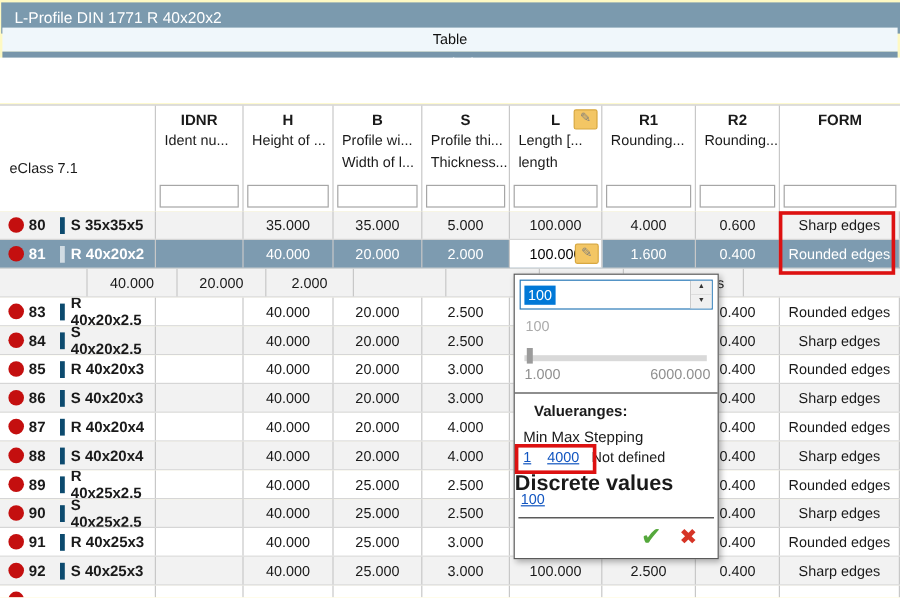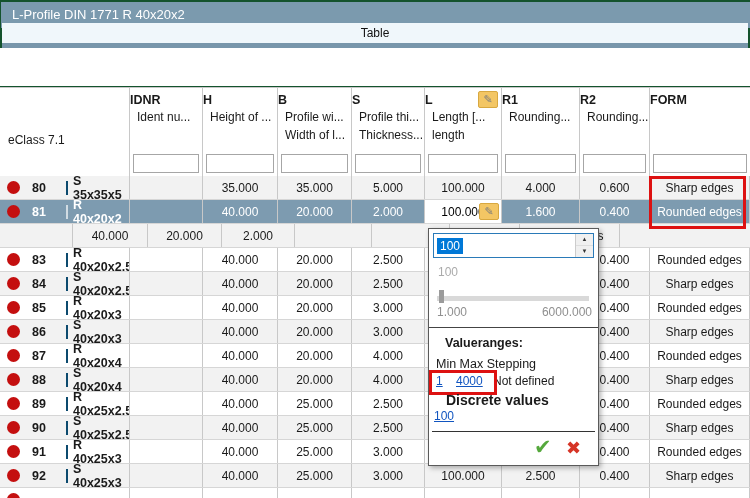--- a/index.html
+++ b/index.html
@@ -1,16 +1,16 @@
 <!DOCTYPE html>
 <html><head>
 <meta charset="utf-8">
 <style>
   html,body{margin:0;padding:0;background:#fff;}
-  .app{position:relative;width:750px;height:498px;overflow:hidden;background:#14532d;
+  .app{position:relative;width:750px;height:498px;overflow:hidden;background:#fef9c3;
        font-family:"Liberation Sans","DejaVu Sans",sans-serif;color:#1a1a1a;font-size:12px;}
   
   .titlebar{position:absolute;left:1px;top:2px;right:0;height:26px;background:#7b9aae;
             color:#fff;font-size:13px;line-height:26px;padding-left:11px;}
   
   .tabbar{position:absolute;left:2px;top:23px;right:0;height:20px;display:flex;flex-direction:column;}
   .tab{height:20px;line-height:20px;text-align:center;padding:0 12px;margin-right:2px;cursor:default;}
   .tab.active{background:#f0f7fb;color:#111;}
   .tab.inactive{background:#7896ab;color:#e6edf3;}
   
@@ -26,39 +26,39 @@
       display:inline-flex;align-items:center;justify-content:center;font-size:12px;color:#1c1c1c;line-height:13px;}
   .lbl-plain{color:#595959;}
   .lbl-link{color:#1155c0;text-decoration:underline;cursor:pointer;}
   .ticon{width:16px;height:16px;display:inline-flex;align-items:center;justify-content:center;}
   
   .thead{position:absolute;left:0;top:87px;right:0;height:89px;border-top:1px solid #c8c8c8;
          box-sizing:border-box;display:flex;background:#fff;}
   .hcell{position:relative;border-right:1px solid #c8c8c8;box-sizing:border-box;height:100%;}
   .c-name{width:130px}.c-idnr{width:73px}.c-h{width:75px}.c-b{width:74px}.c-s{width:73px}
   .c-l{width:77px}.c-r1{width:78px}.c-r2{width:70px}.c-form{width:100px;border-right:none;}
-  .htitle{font-weight:bold;margin-top:5px;font-size:12.5px;}
+  .htitle{font-weight:bold;text-align:center;margin-top:5px;font-size:12.5px;}
   .hsub{padding-left:7px;margin-top:3px;font-size:12px;height:15px;overflow:hidden;}
   .hfilter{position:absolute;left:3px;right:3px;bottom:3px;height:19px;border:1px solid #a6a6a6;
            box-sizing:border-box;font-family:inherit;font-size:12px;padding:0 3px;}
   .eclass{position:absolute;left:8px;bottom:29px;font-size:12px;}
   .pencilbtn{display:inline-flex;align-items:center;justify-content:center;width:18px;height:15px;
              background:#f3c664;border:1px solid #d8a840;border-radius:2px;color:#7d7d7d;
              font-size:11px;line-height:13px;}
   .hpencil{position:absolute;right:3px;top:3px;}
   
   .tbody{position:absolute;left:0;top:176px;right:0;height:322px;overflow:hidden;}
   .trow{display:flex;height:24px;border-bottom:1px solid #d6d6d6;box-sizing:border-box;background:#fff;}
   .trow.even{background:#f2f2f2;}
   .trow.selected{background:#7d9bb0;color:#fff;}
   .tcell{border-right:1px solid #c8c8c8;box-sizing:border-box;display:flex;align-items:center;
          justify-content:center;overflow:hidden;height:100%;}
   .namecell{justify-content:flex-start;font-weight:bold;font-size:12.5px;}
   .dot{width:13px;height:13px;border-radius:50%;background:#c40f0f;margin:0 4px 0 7px;flex:none;}
-  .rnum{width:22px;text-align:right;padding-right:20px;border-right:2px solid #0c4a6e;margin-right:5px;flex:none;}
+  .rnum{width:22px;text-align:left;padding-right:4px;border-right:4px solid #0c4a6e;margin-right:5px;flex:none;}
   .trow.selected .rnum{border-right-color:rgba(255,255,255,.65);}
   .trow.partial .rnum{border-right:none;}
   .editcell{background:#fff;color:#000;position:relative;}
   .editcell .pencilbtn{position:absolute;right:2px;top:3px;}
   
   .popup{position:absolute;left:428px;top:228px;width:171px;height:238px;background:#fff;
          border:1px solid #5a5a5a;box-sizing:border-box;z-index:40;box-shadow:2px 2px 5px rgba(0,0,0,.3);}
   .spin{position:absolute;left:4px;top:4px;width:161px;height:25px;border:1px solid #2a7ab8;
         box-sizing:border-box;display:flex;align-items:stretch;}
   .spinval{flex:1;display:flex;align-items:center;padding-left:3px;}
@@ -73,21 +73,21 @@
   .slidermax{position:absolute;right:6px;top:76px;color:#8f8f8f;}
   .psep1{position:absolute;left:0;right:0;top:98px;border-top:1px solid #444;}
   .pvrt{position:absolute;left:16px;top:107px;font-weight:bold;font-size:12.5px;}
   .pmmh{position:absolute;left:7px;top:128px;font-size:12.5px;}
   .plink{color:#1155c0;text-decoration:underline;cursor:pointer;}
   .pminlink{position:absolute;left:7px;top:145px;}
   .pmaxlink{position:absolute;left:27px;top:145px;}
   .pstep{position:absolute;left:64px;top:145px;}
   .rangebox{position:absolute;left:0px;top:141px;width:62px;height:19px;border:3px solid #dd1111;
             box-sizing:content-box;pointer-events:none;}
-  .pdv{position:absolute;left:17px;top:163px;font-weight:bold;font-size:14px;}
+  .pdv{position:absolute;left:0;top:163px;font-weight:bold;font-size:18px;}
   .pdvlink{position:absolute;left:5px;top:180px;}
   .psep2{position:absolute;left:3px;right:3px;top:202px;border-top:1px solid #333;}
   .okbtn{position:absolute;left:105px;top:206px;font-size:21px;font-weight:bold;color:#55a83c;cursor:pointer;}
   .cancelbtn{position:absolute;left:137px;top:208px;font-size:18px;font-weight:bold;color:#d63426;cursor:pointer;}
   
   .formbox{position:absolute;left:649px;top:176px;width:97px;height:53px;border:3px solid #dd1111;
            box-sizing:border-box;z-index:50;pointer-events:none;}
   svg{display:block;}
 </style>
 </head>

